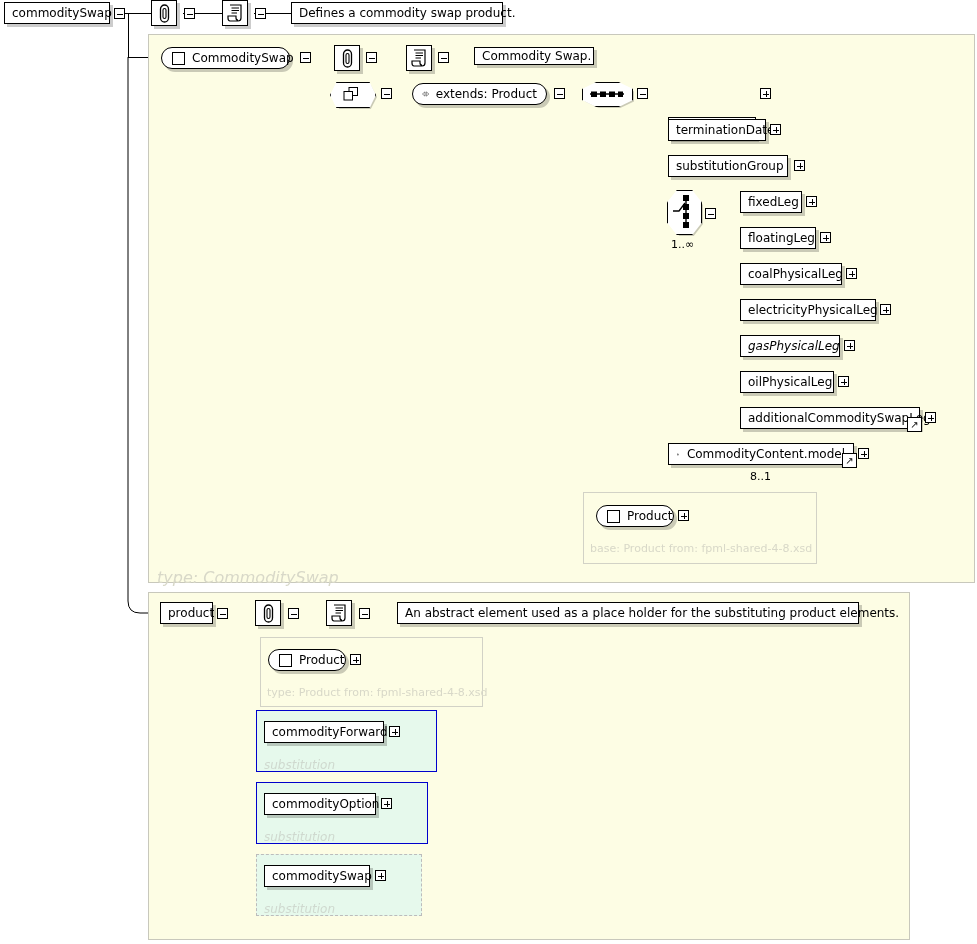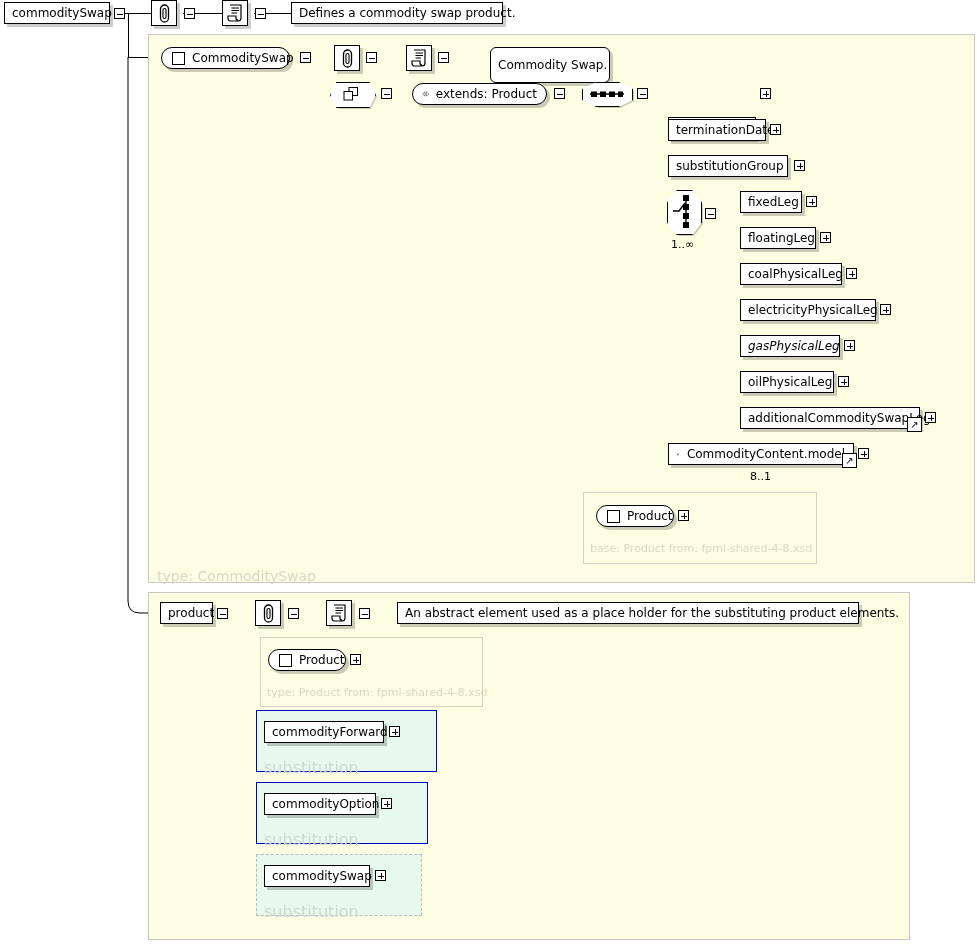--- a/index.html
+++ b/index.html
@@ -4,28 +4,28 @@
 <style>
   html,body{margin:0;padding:0;background:#ffffff;}
   body{width:977px;height:944px;position:relative;overflow:hidden;
        font-family:"DejaVu Sans","Liberation Sans",sans-serif;
        -webkit-font-smoothing:none;}
   .canvas{position:absolute;left:0;top:0;width:977px;height:944px;}
   svg.wires{position:absolute;left:0;top:0;width:977px;height:944px;pointer-events:none;}
 
   
   .panel{position:absolute;background:#fdfde4;border:1px solid #c8c8bc;box-sizing:border-box;}
-  .panel-label{position:absolute;color:#d8d8c8;font-size:14px;white-space:nowrap;}
+  .panel-label{position:absolute;color:#d8d8c8;font-size:16px;white-space:nowrap;font-style:italic;}
 
   .subpanel{position:absolute;border:1px solid #d2d2c6;box-sizing:border-box;background:transparent;}
   .subpanel-label{position:absolute;color:#d8d8c8;font-size:11px;white-space:nowrap;}
 
   .subbox{position:absolute;box-sizing:border-box;background:#e6f9ec;border:1px solid #0000cc;}
   .subbox.dashed{border:1px dashed #bcbcbc;}
-  .subbox-label{position:absolute;color:#cfd9cf;font-size:16px;white-space:nowrap;}
+  .subbox-label{position:absolute;color:#cfd9cf;font-size:12px;white-space:nowrap;font-style:italic;}
 
   
   .node{position:absolute;box-sizing:border-box;background:#ffffff;border:1px solid #000000;
         box-shadow:3px 3px 0 0 rgba(0,0,0,.20);
         font-size:12px;color:#000;display:flex;align-items:center;
         padding:0 7px;white-space:nowrap;height:22px;}
 
   
   .tnode{position:absolute;box-sizing:border-box;background:#ffffff;border:1px solid #000000;
          border-radius:11px;box-shadow:3px 3px 0 0 rgba(0,0,0,.20);
@@ -206,21 +206,21 @@
   <div class="ibox" style="left:406px;top:45px;">
     <svg width="16" height="18" viewBox="0 0 16 18">
         <path d="M3 1 H14 V14 Q14 17 11 17 H3 Q1 17 1 14 V12 H9 V14 Q9 16 11 16" fill="#fff" stroke="#000" stroke-width="1.2"></path>
         <line x1="4.5" y1="4" x2="12" y2="4" stroke="#000"></line>
         <line x1="4.5" y1="6.5" x2="12" y2="6.5" stroke="#000"></line>
         <line x1="4.5" y1="9" x2="10" y2="9" stroke="#000"></line>
       </svg>
   </div>
   <div class="ctl" style="left:438px;top:52px;"></div>
 
-  <div class="node" style="left:490px;top:47px;width:120px;height:36px;border-radius:6px;">
+  <div class="node" style="left:474px;top:47px;width:120px;height:18px;">
     <span>Commodity Swap.</span>
   </div>
 
   <div class="hexwrap" style="left:330px;top:82px;width:46px;height:25px;">
     <div class="hexshadow" style="left:3px;top:3px;width:44px;height:24px;"></div>
     <div class="hex" style="left:0;top:0;width:44px;height:24px;"></div>
     <svg style="position:absolute;left:13px;top:5px;" width="19" height="15" viewBox="0 0 19 15">
       <rect x="6" y="0.5" width="8.5" height="8" fill="#fff" stroke="#000"></rect>
       <rect x="1" y="4.5" width="8.5" height="8.5" fill="#fff" stroke="#000"></rect>
     </svg>

